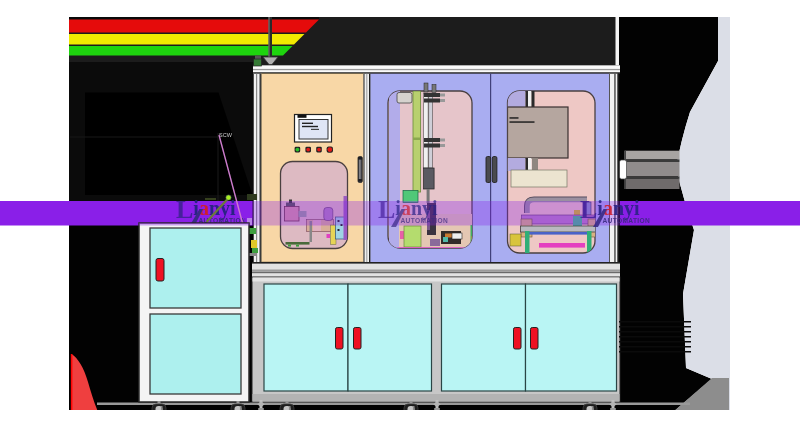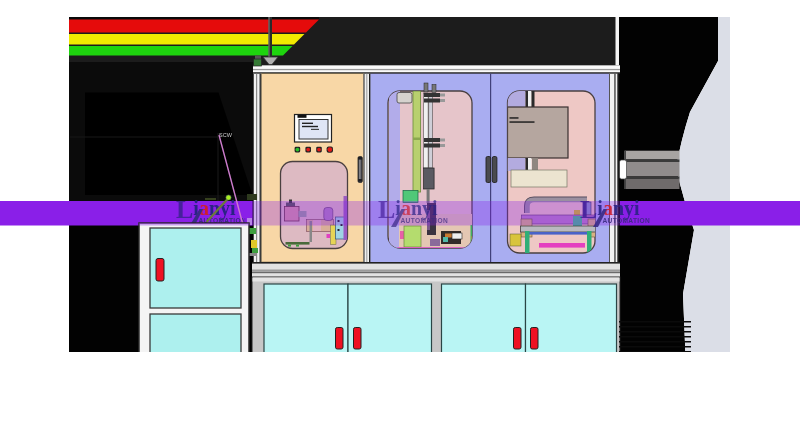--- a/index.html
+++ b/index.html
@@ -1,16 +1,16 @@
 <!DOCTYPE html>
 <html><head>
 <meta charset="utf-8">
 <style>
   html,body{margin:0;padding:0;background:#ffffff;}
-  .stage{position:relative;width:800px;height:352px;overflow:hidden;background:#22c55e;
+  .stage{position:relative;width:800px;height:410px;overflow:hidden;background:#22c55e;
          font-family:"Liberation Sans",sans-serif;}
   svg{display:block}
 </style>
 </head>
 <body>
 <div class="stage">
 <svg width="800" height="438" viewBox="0 0 800 438" xmlns="http://www.w3.org/2000/svg">
 
 <rect x="0" y="0" width="800" height="438" fill="#ffffff"></rect>
 

